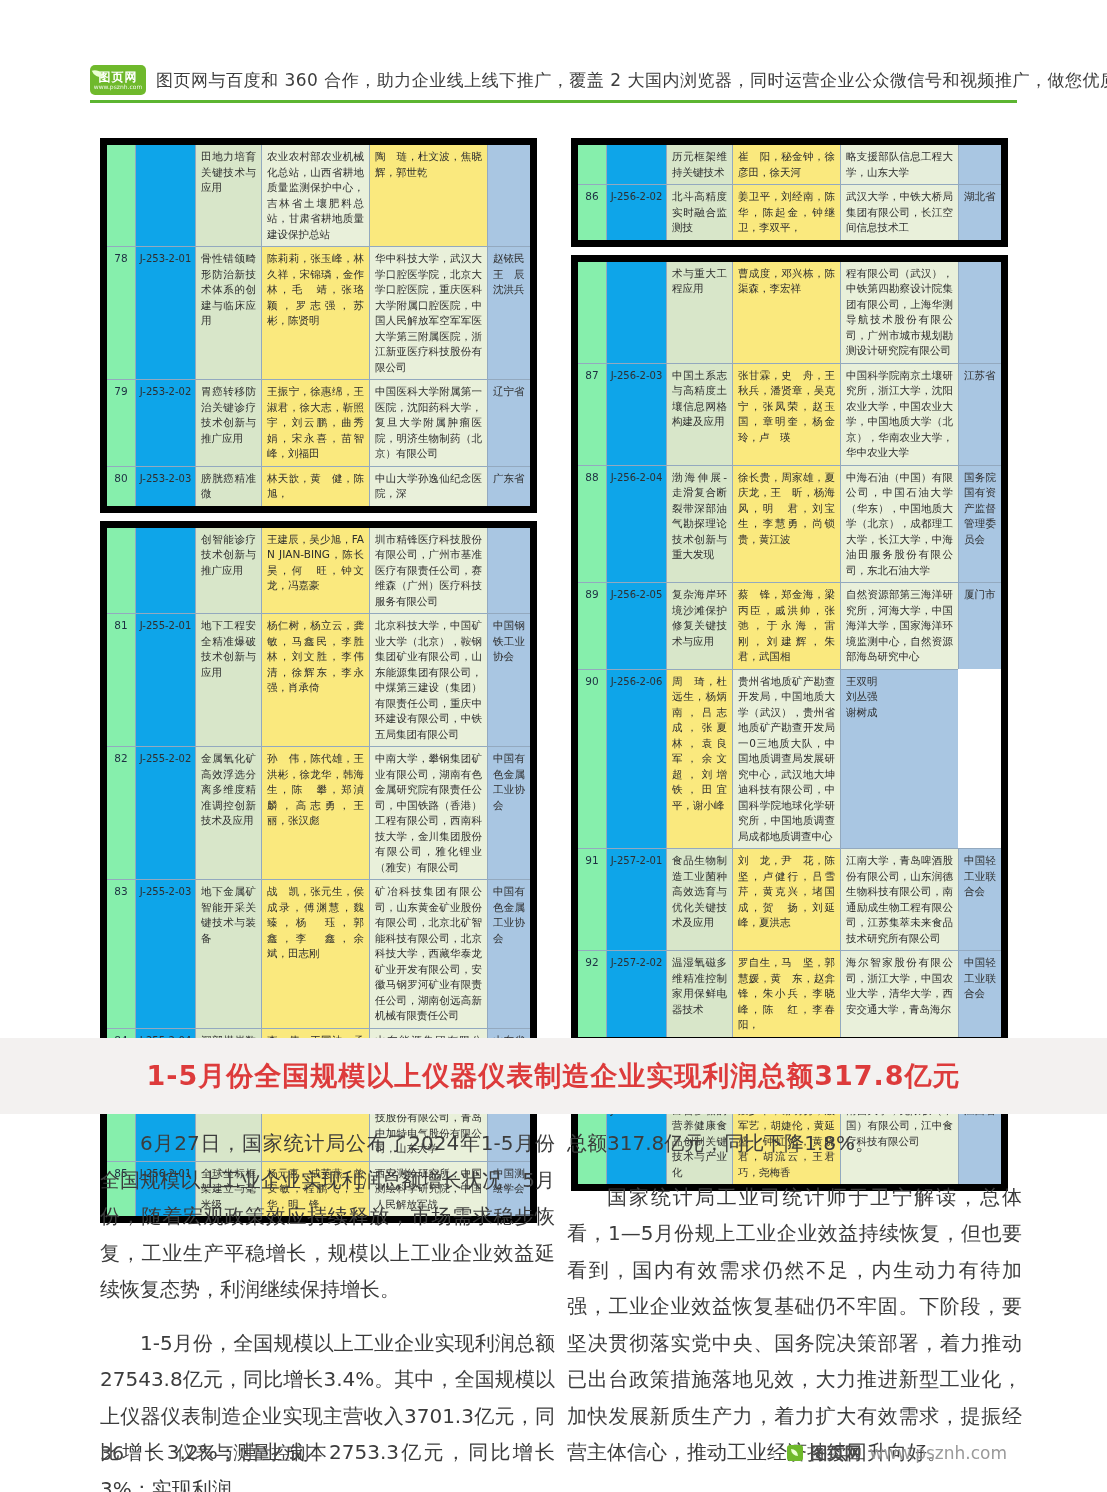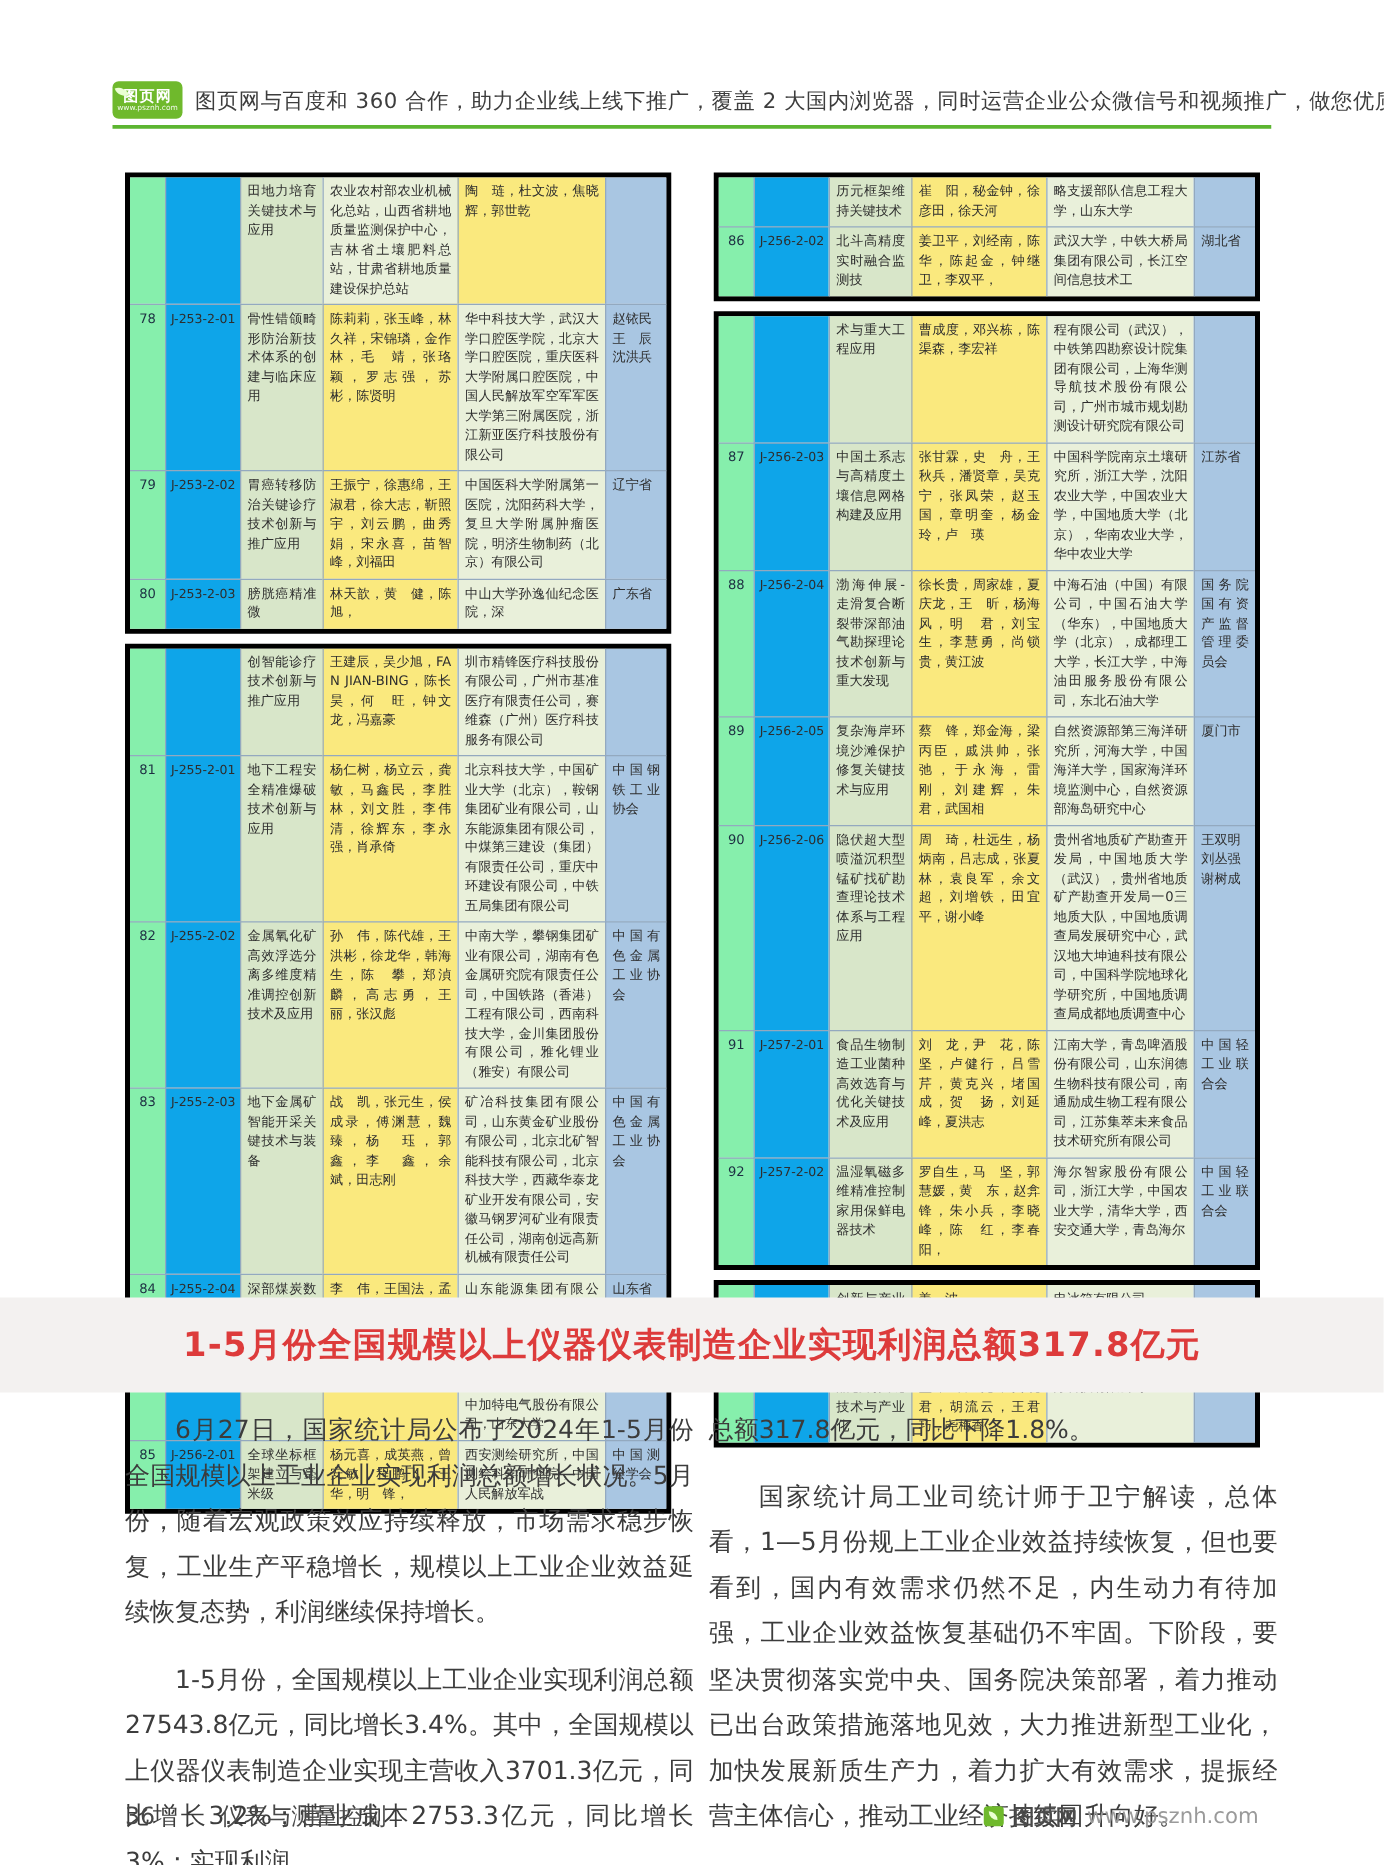--- a/index.html
+++ b/index.html
@@ -12,21 +12,21 @@
   .logo-box .leaf{position:absolute;left:3px;top:4px;width:9px;height:9px;background:#eaffd2;
                   border-radius:0 9px 0 9px;transform:rotate(-20deg);}
   .logo-main{font-size:12px;font-weight:bold;line-height:12px;letter-spacing:1px;}
   .logo-sub{font-size:6px;line-height:7px;opacity:.9;}
   .banner-text{font-size:17px;color:#3d3d3d;white-space:nowrap;letter-spacing:.5px;}
   .green-rule{position:absolute;left:90px;top:100px;width:927px;height:3px;background:#5cb531;}
   
   .tcol{position:absolute;top:138px;width:437px;}
   .tcol-left{left:100px;}
   .tcol-right{left:571px;}
-  .tblock{border:4px solid #000000;margin-bottom:8px;}
+  .tblock{border:7px solid #000000;margin-bottom:8px;}
   .trow{display:grid;grid-template-columns:28px 60px 66px 108px 118px 1fr;}
   .cell{border-left:1px solid #93a9bf;border-top:1px solid #93a9bf;padding:4px 5px;
         font-size:10.5px;line-height:15.5px;color:#2e2e2e;word-break:break-all;text-align:justify;}
   .trow .cell:first-child{border-left:none;}
   .trow:first-child .cell{border-top:none;}
   .c-num{background:#86efac;text-align:center;padding-left:2px;padding-right:2px;color:#1d2f42;}
   .c-code{background:#0ea5e9;text-align:center;padding-left:2px;padding-right:2px;white-space:nowrap;font-size:10px;}
   .c-title{background:#d8e6c9;}
   .c-people{background:#fae97e;}
   .c-orgs{background:#e9f0da;}
@@ -203,21 +203,20 @@
           <div class="cell c-num">89</div>
           <div class="cell c-code">J-256-2-05</div>
           <div class="cell c-title">复杂海岸环境沙滩保护修复关键技术与应用</div>
           <div class="cell c-people">蔡　锋，郑金海，梁丙臣，戚洪帅，张　弛，于永海，雷　刚，刘建辉，朱　君，武国相</div>
           <div class="cell c-orgs">自然资源部第三海洋研究所，河海大学，中国海洋大学，国家海洋环境监测中心，自然资源部海岛研究中心</div>
           <div class="cell c-note">厦门市</div>
         </div>
         <div class="trow">
           <div class="cell c-num">90</div>
           <div class="cell c-code">J-256-2-06</div>
-          <div class="cell c-title">隐伏超大型喷溢沉积型锰矿找矿勘查理论技术体系与工程应用</div>
           <div class="cell c-people">周　琦，杜远生，杨炳南，吕志成，张夏林，袁良军，余文超，刘增铁，田宜平，谢小峰</div>
           <div class="cell c-orgs">贵州省地质矿产勘查开发局，中国地质大学（武汉），贵州省地质矿产勘查开发局一0三地质大队，中国地质调查局发展研究中心，武汉地大坤迪科技有限公司，中国科学院地球化学研究所，中国地质调查局成都地质调查中心</div>
           <div class="cell c-note">王双明
 刘丛强
 谢树成</div>
         </div>
         <div class="trow">
           <div class="cell c-num">91</div>
           <div class="cell c-code">J-257-2-01</div>
           <div class="cell c-title">食品生物制造工业菌种高效选育与优化关键技术及应用</div>

